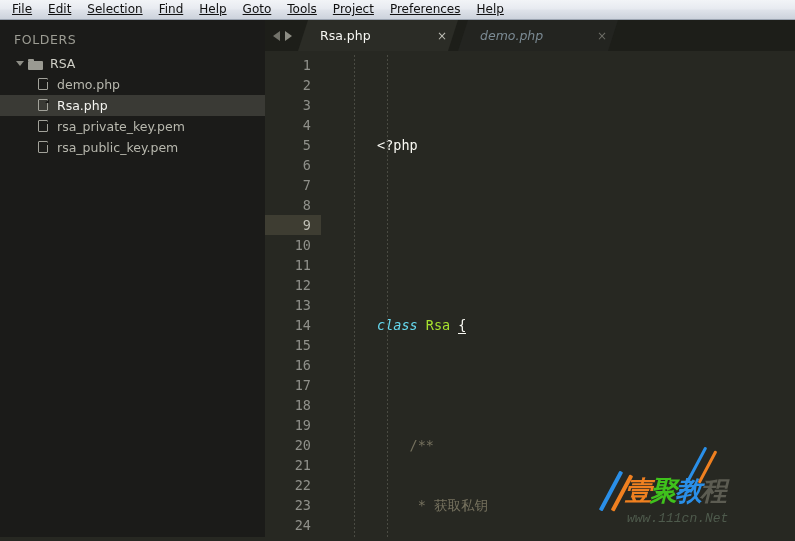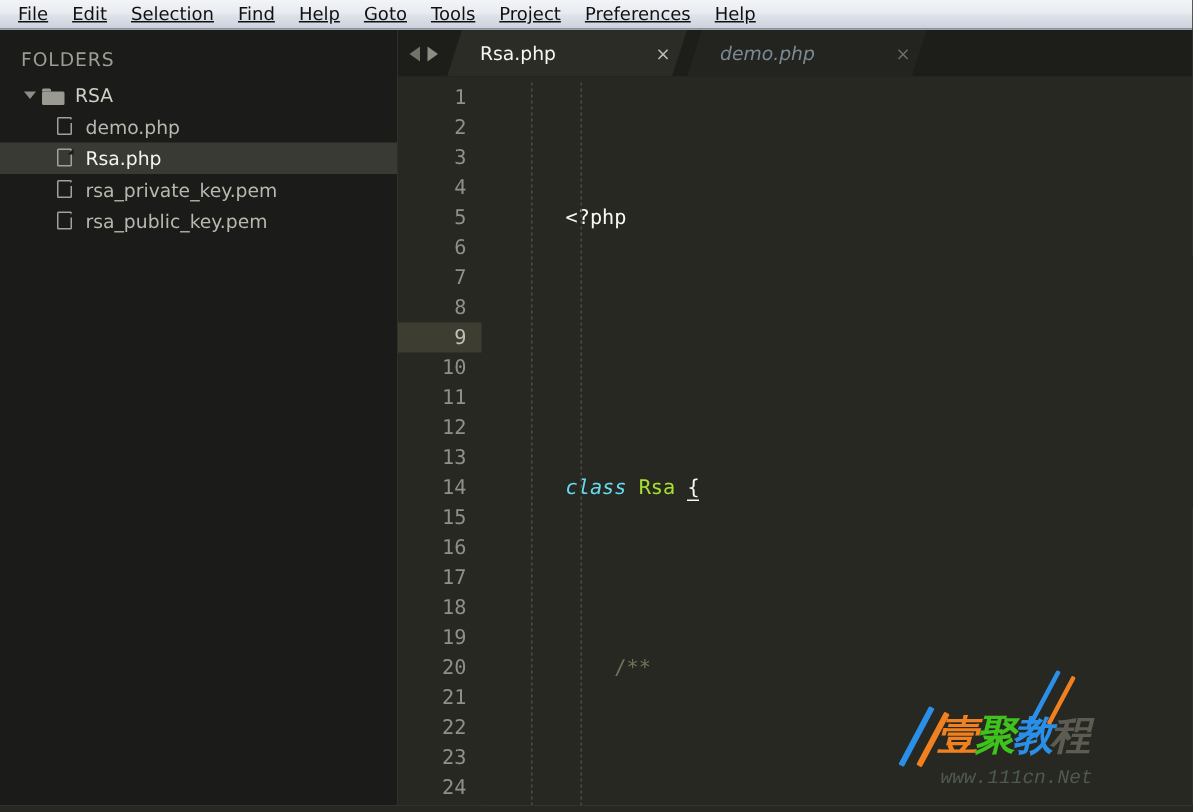--- a/index.html
+++ b/index.html
@@ -450,20 +450,21 @@
             <span class="iguide" style="left:33px;"></span>
             <span class="iguide" style="left:66px;"></span>
           </div>
 
           <div class="cl"><span class="t-plain">&lt;?php</span></div>
           <div class="cl"> </div>
           <div class="cl"> </div>
           <div class="cl"><span class="t-kwi">class</span> <span class="t-type">Rsa</span> <span class="t-brace-u">{</span></div>
           <div class="cl"> </div>
           <div class="cl"><span class="t-cmt">    /**</span></div>
+          <div class="cl"><span class="t-cmt">     * 获取私钥</span></div>
           
           
           
           
           
           
           
           
           
           

